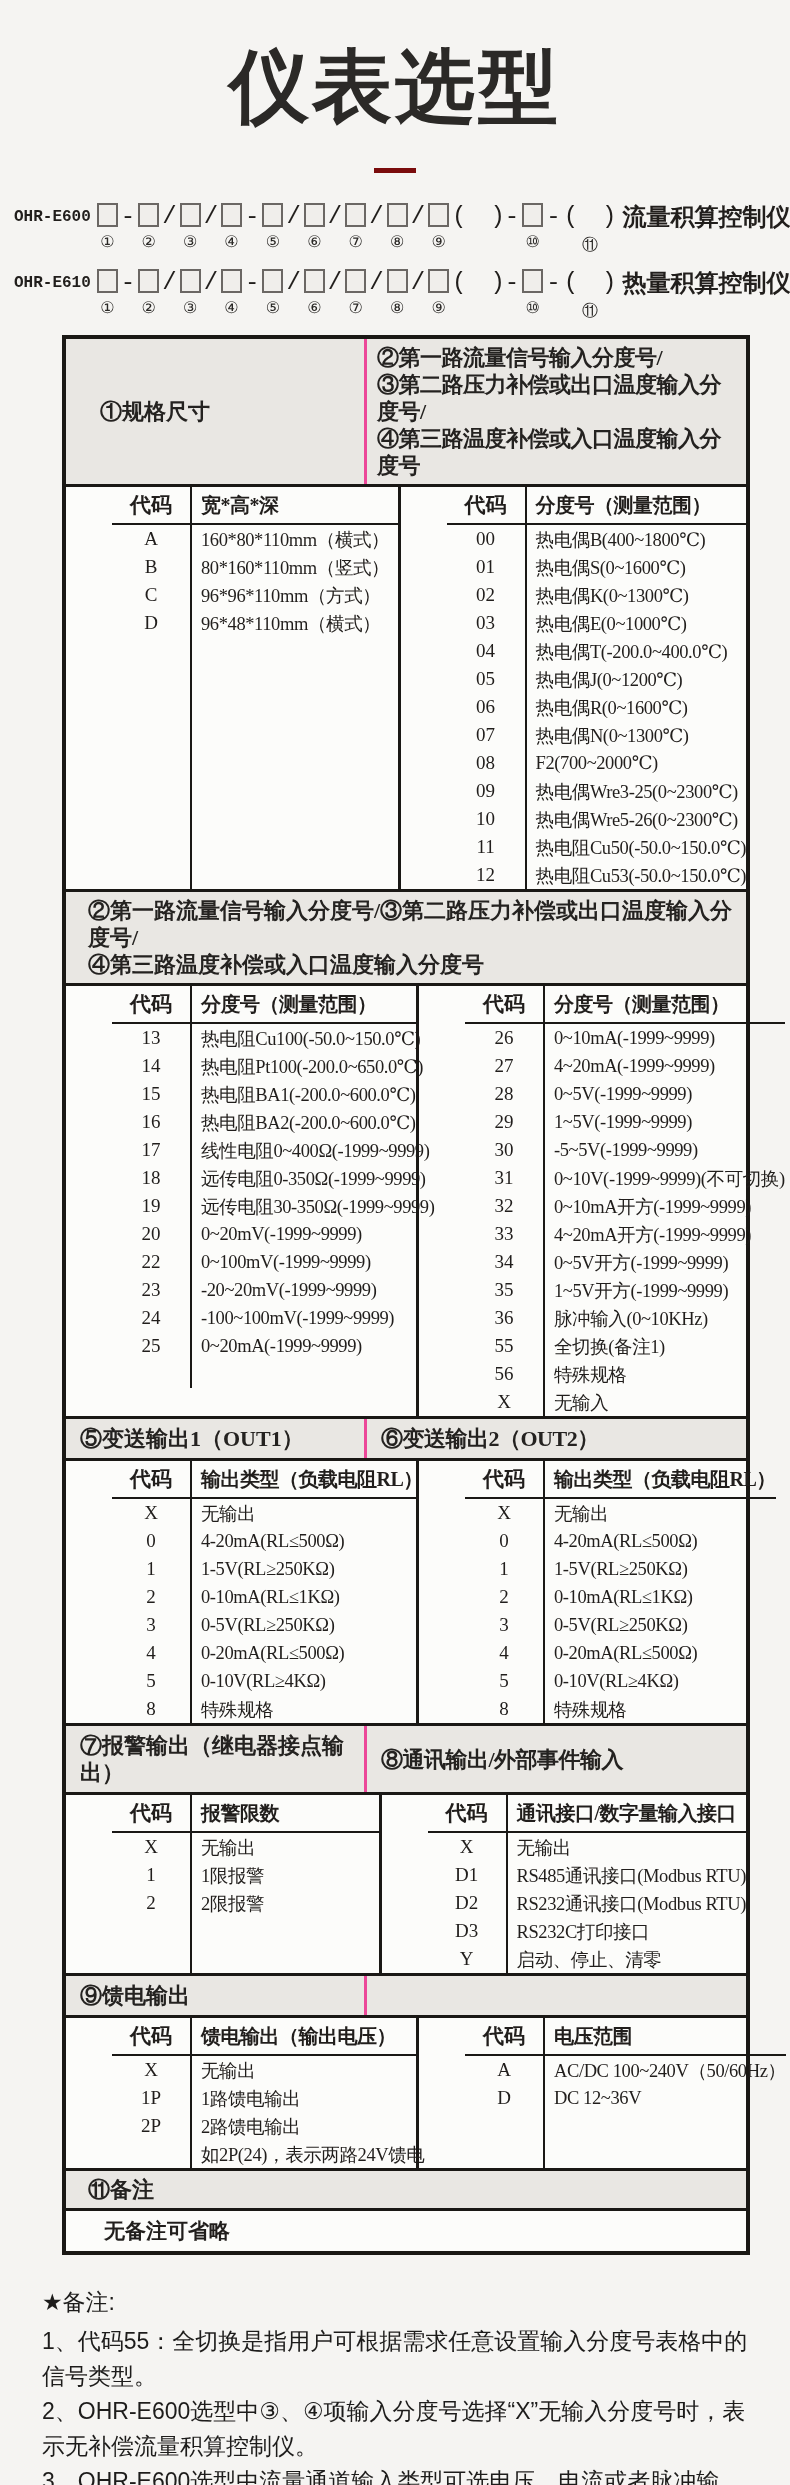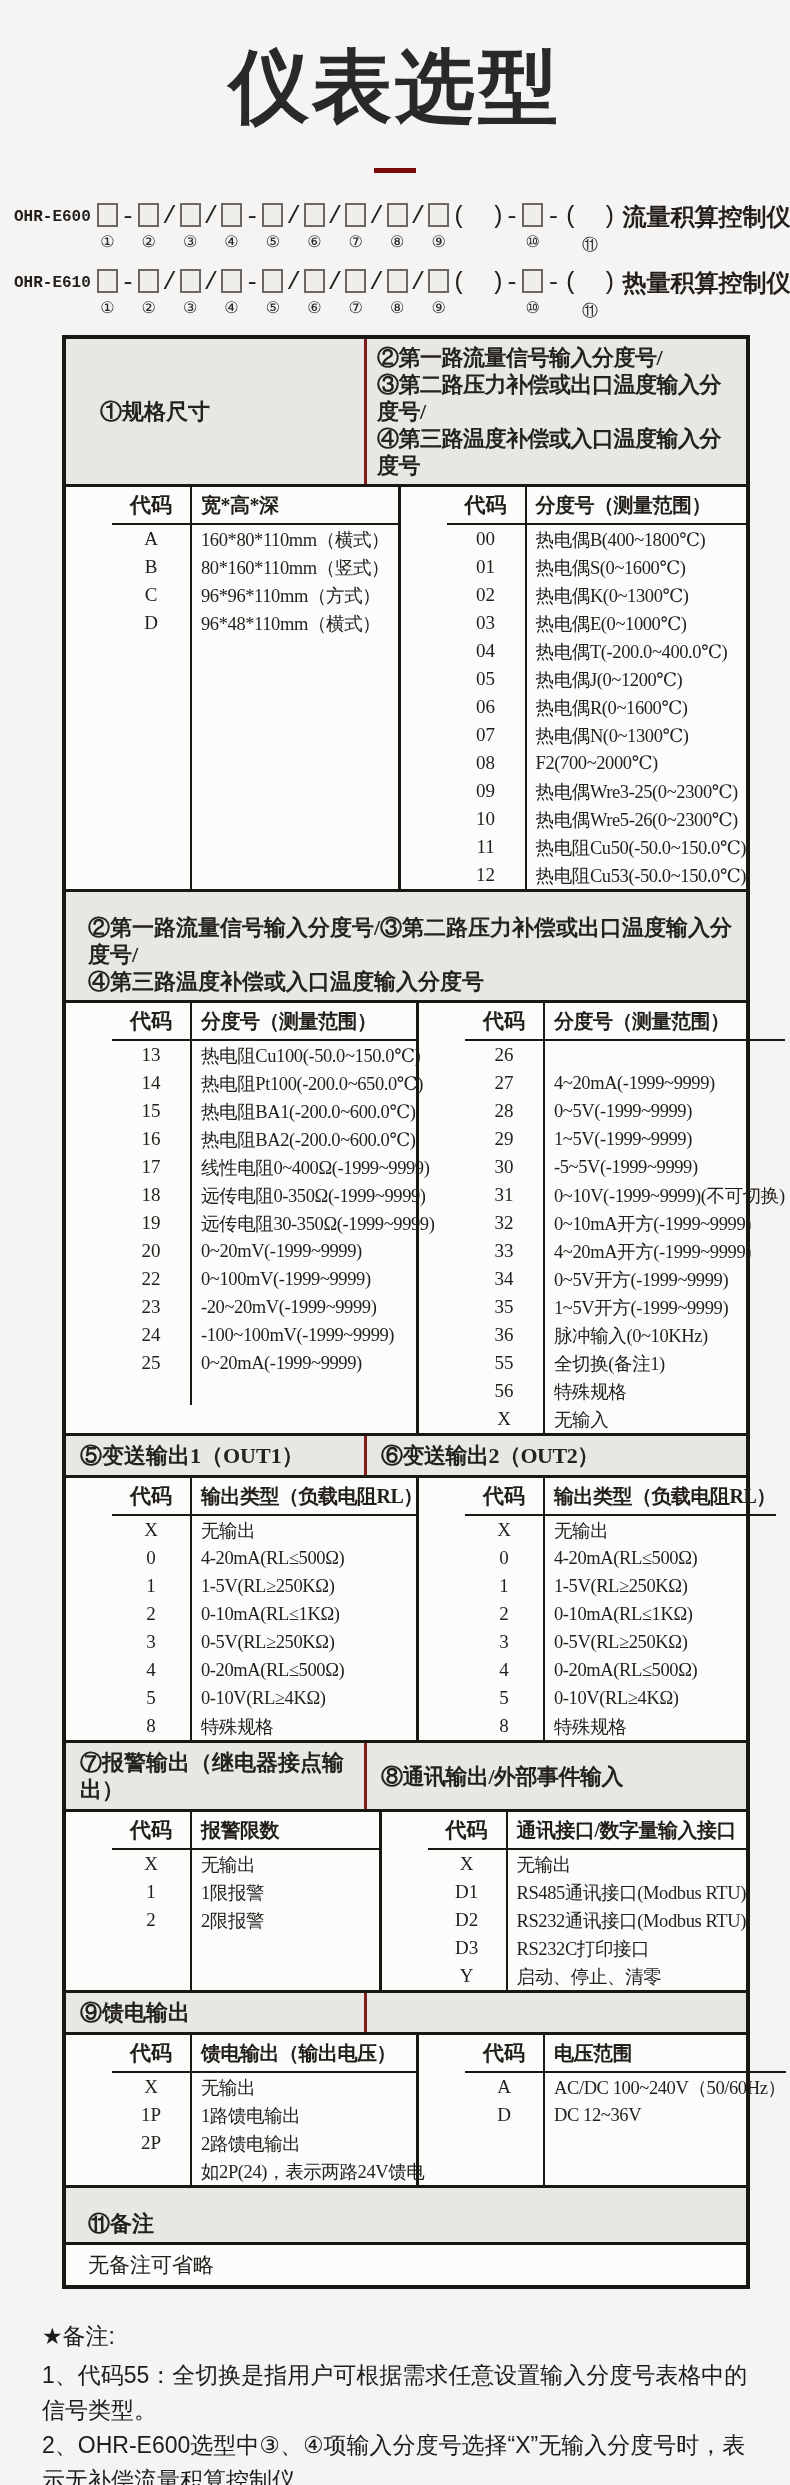--- a/index.html
+++ b/index.html
@@ -50,23 +50,23 @@
     background:#fcfcfa;
   }
   .section{display:block;}
   .section + .section{border-top:3px solid #1a1815;}
   .sec-header{
     display:flex;background:#e9e7e3;
     border-bottom:3px solid #1a1815;
     font-weight:bold;font-size:22px;line-height:27px;
     color:#242220;
   }
-  .sec-header .h-left{width:301px;box-sizing:border-box;padding:5px 4px 5px 34px;border-right:3px solid #7f1d1d;display:flex;flex-direction:column;justify-content:center;}
+  .sec-header .h-left{width:301px;box-sizing:border-box;padding:5px 4px 5px 34px;border-right:3px solid #ec4899;display:flex;flex-direction:column;justify-content:center;}
   .sec-header .h-right{flex:1;box-sizing:border-box;padding:5px 4px 5px 10px;letter-spacing:-0.5px;display:flex;flex-direction:column;justify-content:center;}
-  .sec-header .h-full{flex:1;box-sizing:border-box;padding:22px 4px 5px 22px;display:flex;flex-direction:column;justify-content:center;}
+  .sec-header .h-full{flex:1;box-sizing:border-box;padding:5px 4px 5px 22px;display:flex;flex-direction:column;justify-content:center;}
   .sec-header.compact .h-left,.sec-header.compact .h-right{padding-top:6px;padding-bottom:6px;padding-left:14px;}
   .sec-body{display:flex;align-items:stretch;}
   .half{display:flex;flex-direction:column;padding-left:46px;}
   .half.left{width:304px;}
   .half.right{flex:1;border-left:3px solid #1a1815;}
   .subhead{display:flex;height:36px;border-bottom:2px solid #1a1815;font-weight:bold;}
   .subhead .code-cell{font-size:21px;}
   .subhead .desc-cell{font-size:20px;letter-spacing:-0.5px;font-family:Liberation Serif, serif;}
   .drow{display:flex;height:28px;}
   .code-cell{
@@ -74,21 +74,21 @@
     display:flex;align-items:center;justify-content:center;
     font-size:19px;white-space:nowrap;flex:none;
   }
   .desc-cell{
     flex:1;box-sizing:border-box;padding-left:9px;
     display:flex;align-items:center;
     font-size:18.5px;letter-spacing:-0.4px;white-space:nowrap;overflow:visible;
   }
   .full-row{
     display:flex;align-items:center;height:40px;
-    padding-left:22px;font-weight:normal;font-size:21px;
+    padding-left:38px;font-weight:bold;font-size:21px;
   }
 
   
   .notes{
     margin:30px 30px 0 42px;
     font-family:"Liberation Sans","DejaVu Sans",sans-serif;
     font-size:23px;line-height:35px;color:#1d1c1b;
   }
   .notes-title{margin-bottom:4px;}
   .note-item{margin:0;}
@@ -417,20 +417,21 @@
               <div class="desc-cell"></div>
             </div>
           </div>
           <div class="half right">
             <div class="subhead">
               <div class="code-cell">代码</div>
               <div class="desc-cell">分度号（测量范围）</div>
             </div>
             <div class="drow">
               <div class="code-cell">26</div>
+              <div class="desc-cell">0~10mA(-1999~9999)</div>
             </div>
             <div class="drow">
               <div class="code-cell">27</div>
               <div class="desc-cell">4~20mA(-1999~9999)</div>
             </div>
             <div class="drow">
               <div class="code-cell">28</div>
               <div class="desc-cell">0~5V(-1999~9999)</div>
             </div>
             <div class="drow">

